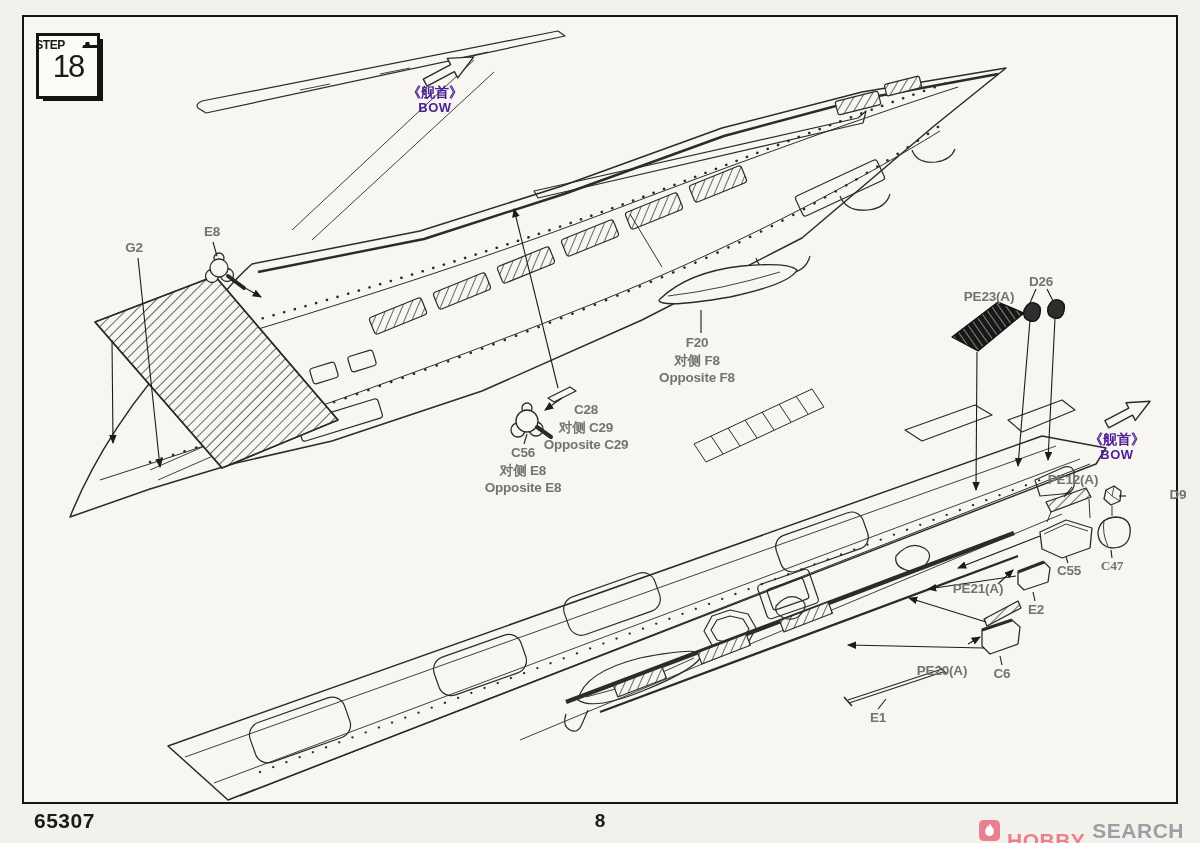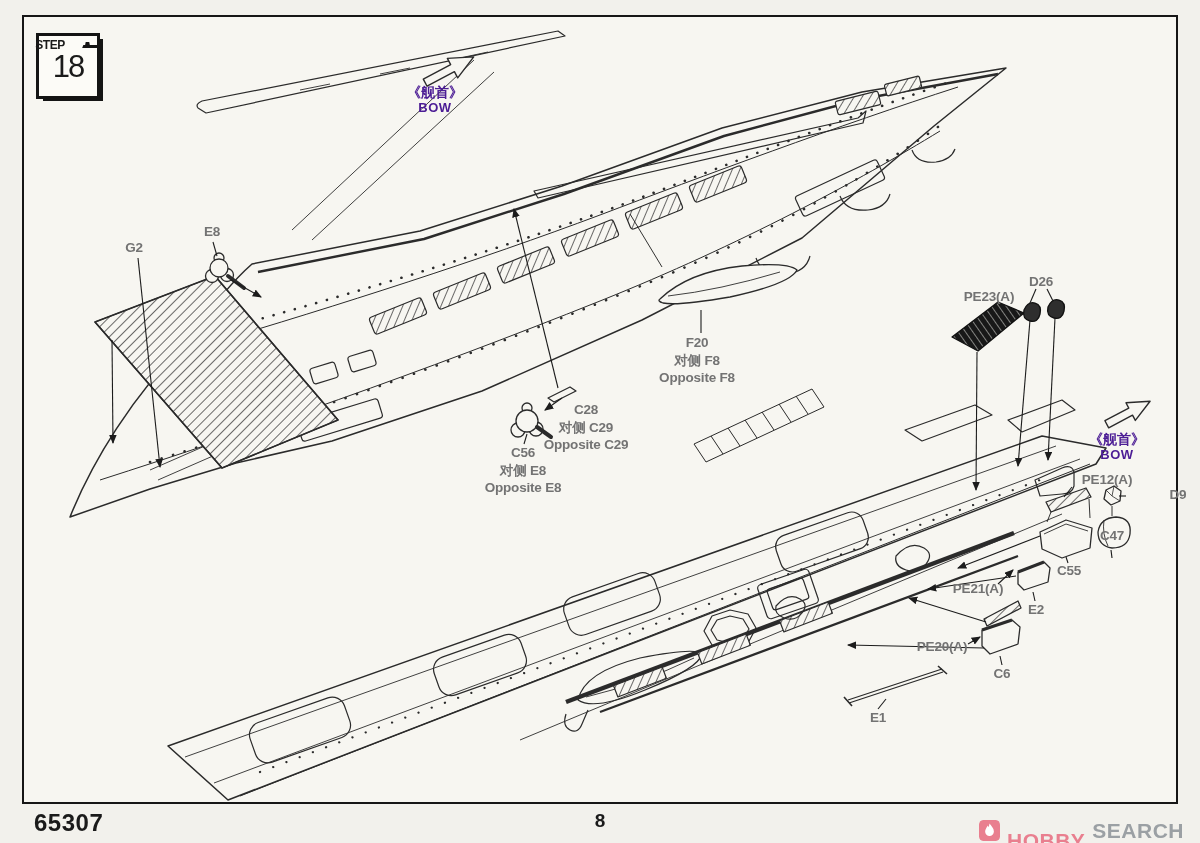--- a/index.html
+++ b/index.html
@@ -31,21 +31,21 @@
     color:#737373;white-space:nowrap;
   }
   .callout span{display:block;}
   .bow-note{
     position:absolute;transform:translateX(-50%);text-align:center;z-index:4;
     font-weight:700;color:#4c1d95;white-space:nowrap;
   }
   .bow-note .zh{font-size:14px;line-height:16px;display:block;}
   .bow-note .en{font-size:13px;line-height:15px;display:block;letter-spacing:0.5px;}
   
-  .footer-code{position:absolute;left:34px;top:809px;font-size:24px;font-weight:700;letter-spacing:0.5px;z-index:3;}
+  .footer-code{position:absolute;left:34px;top:809px;font-size:21px;font-weight:700;letter-spacing:0.5px;z-index:3;}
   .footer-page{position:absolute;left:0;top:810px;width:1200px;text-align:center;font-size:19px;font-weight:700;z-index:3;}
   .footer-logo{position:absolute;right:16px;top:808px;display:flex;align-items:center;gap:7px;z-index:3;}
   .footer-logo .mark{width:21px;height:21px;border-radius:4px;display:block;}
   .footer-logo .w1{font-size:21px;font-weight:700;letter-spacing:0.5px;}
   .footer-logo .w2{font-size:21px;font-weight:700;letter-spacing:0.5px;}
 </style>
 </head>
 <body>
 
 <div class="frame"></div>
@@ -360,39 +360,39 @@
   <span>C56</span>
   <span>对侧 E8</span>
   <span>Opposite E8</span>
 </div>
 <div class="callout" style="left:989px;top:288px;">
     <span>PE23(A)</span>
   </div>
 <div class="callout" style="left:1041px;top:273px;">
     <span>D26</span>
   </div>
-<div class="callout" style="left:1073px;top:471px;margin-left:34px;">
+<div class="callout" style="left:1073px;top:471px;">
     <span>PE12(A)</span>
   </div>
 <div class="callout" style="left:1178px;top:486px;">
     <span>D9</span>
   </div>
 <div class="callout" style="left:1069px;top:562px;">
     <span>C55</span>
   </div>
-<div class="callout" style="left:1112px;top:527px;">
+<div class="callout" style="left:1112px;top:557px;font-family:Liberation Serif, serif;">
     <span>C47</span>
   </div>
 <div class="callout" style="left:978px;top:580px;">
     <span>PE21(A)</span>
   </div>
 <div class="callout" style="left:1036px;top:601px;">
     <span>E2</span>
   </div>
-<div class="callout" style="left:942px;top:638px;">
+<div class="callout" style="left:942px;top:662px;">
     <span>PE20(A)</span>
   </div>
 <div class="callout" style="left:1002px;top:665px;text-align:right;">
     <span>C6</span>
   </div>
 <div class="callout" style="left:878px;top:709px;">
     <span>E1</span>
   </div>
 
 <div class="footer-code">65307</div>

